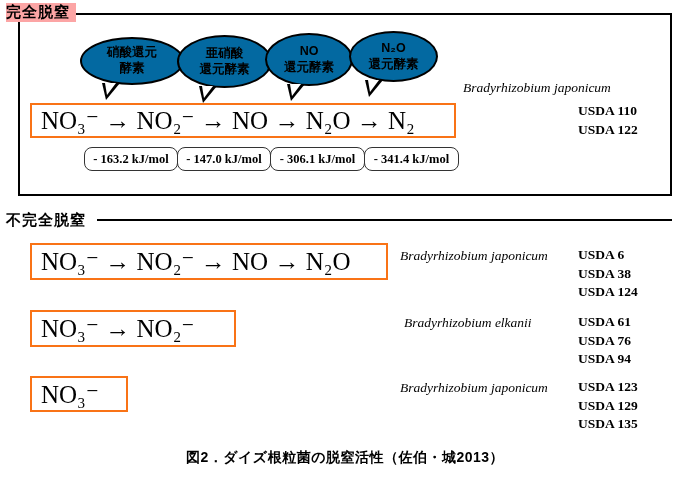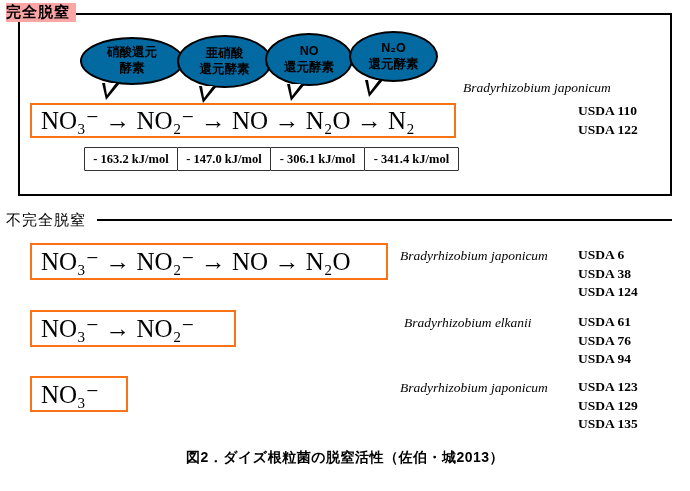--- a/index.html
+++ b/index.html
@@ -18,21 +18,21 @@
     border:2px solid #000; background:#fff;
   }
   .panel-label {
     position:absolute; left:6px; top:3px; z-index:4;
     background:#fca5a5; padding:0 6px 0 0;
     font-weight:bold; font-size:15px; letter-spacing:1px;
   }
   .incomplete-label {
     position:absolute; left:6px; top:211px; z-index:4;
     background:#fff; padding:0 6px 0 0;
-    font-weight:normal; font-size:15px; letter-spacing:1px;
+    font-weight:bold; font-size:15px; letter-spacing:1px;
   }
   .incomplete-line {
     position:absolute; left:97px; top:219px; width:575px;
     border-top:2px solid #000;
   }
 
   
   .bubble {
     position:absolute; z-index:3;
     border:2px solid #000; border-radius:50%; background:#0369a1;
@@ -65,21 +65,21 @@
     white-space:nowrap;
   }
   .eq-main { left:30px; top:103px; width:426px; height:35px; }
   .eq-r1   { left:30px; top:243px; width:358px; height:37px; }
   .eq-r2   { left:30px; top:310px; width:206px; height:37px; }
   .eq-r3   { left:30px; top:376px; width:98px;  height:36px; }
 
   
   .energy {
     position:absolute; top:147px; height:24px; z-index:2;
-    border:1px solid #333; border-radius:1px; background:#fff;
+    border:1px solid #333; border-radius:8px; background:#fff;
     display:flex; align-items:center; justify-content:center;
     font-family:"Liberation Serif","DejaVu Serif",serif;
     font-weight:bold; font-size:12.5px; white-space:nowrap;
   }
   .e1 { left:84px;  width:94px; }
   .e2 { left:177px; width:94px; }
   .e3 { left:270px; width:95px; }
   .e4 { left:364px; width:95px; }
 
   

